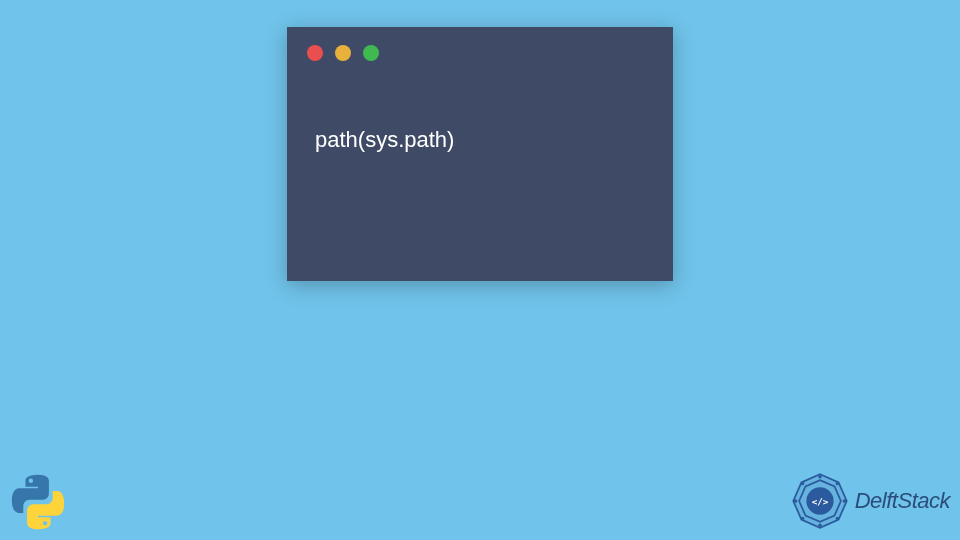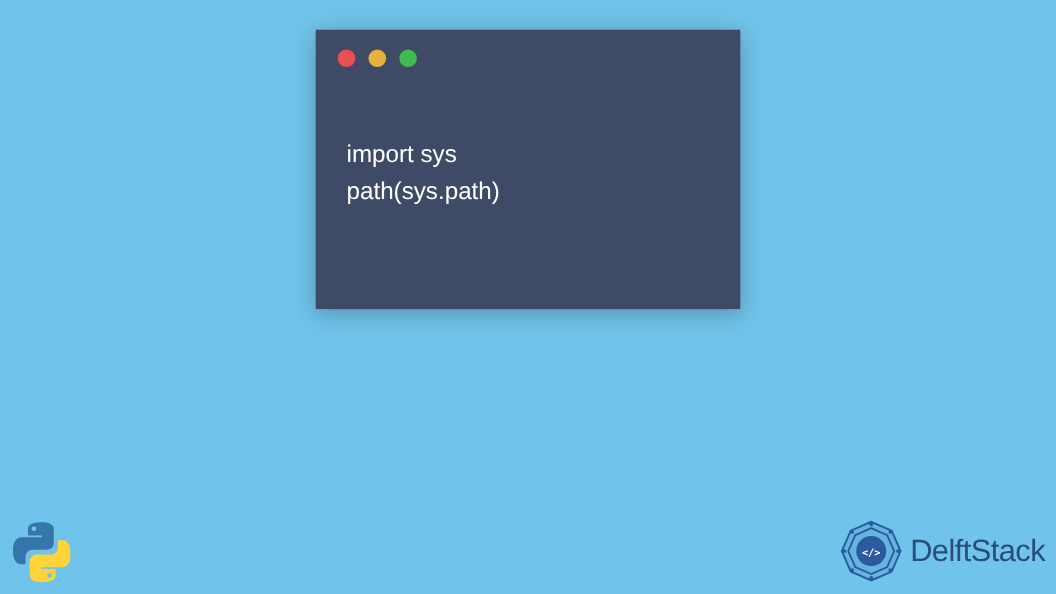--- a/index.html
+++ b/index.html
@@ -57,41 +57,41 @@
     }
     .delftstack-logo {
       position: absolute;
       right: 10px;
       bottom: 10px;
       display: flex;
       align-items: center;
       gap: 6px;
     }
     .delftstack-text {
-      font-size: 28px;
+      font-size: 22px;
       color: #2b4d7a;
       font-weight: 500;
       letter-spacing: -0.5px;
+      font-style: italic;
     }
     .delftstack-icon {
       width: 58px;
       height: 58px;
     }
   </style>
 </head>
 <body>
 
 <div class="code-window">
   <div class="traffic-lights">
     <div class="traffic-light tl-red"></div>
     <div class="traffic-light tl-yellow"></div>
     <div class="traffic-light tl-green"></div>
   </div>
   <div class="code-content">
-    <span class="code-line">import sys</span>
     <span class="code-line">path(sys.path)</span>
   </div>
 </div>
 
 <div class="python-logo">
   <svg viewBox="0 0 110 110" xmlns="http://www.w3.org/2000/svg">
     <path d="M55 5c-25 0-23 11-23 11v11h23v3H22s-15-2-15 22 13 23 13 23h8V64s-1-13 13-13h22s12 0 12-12V17s2-12-20-12zm-13 7a4 4 0 110 8 4 4 0 010-8z" fill="#3776ab"></path>
     <path d="M55 105c25 0 23-11 23-11V83H55v-3h33s15 2 15-22-13-23-13-23h-8v11s1 13-13 13H47s-12 0-12 12v22s-2 12 20 12zm13-7a4 4 0 110-8 4 4 0 010 8z" fill="#ffd43b"></path>
   </svg>
 </div>

